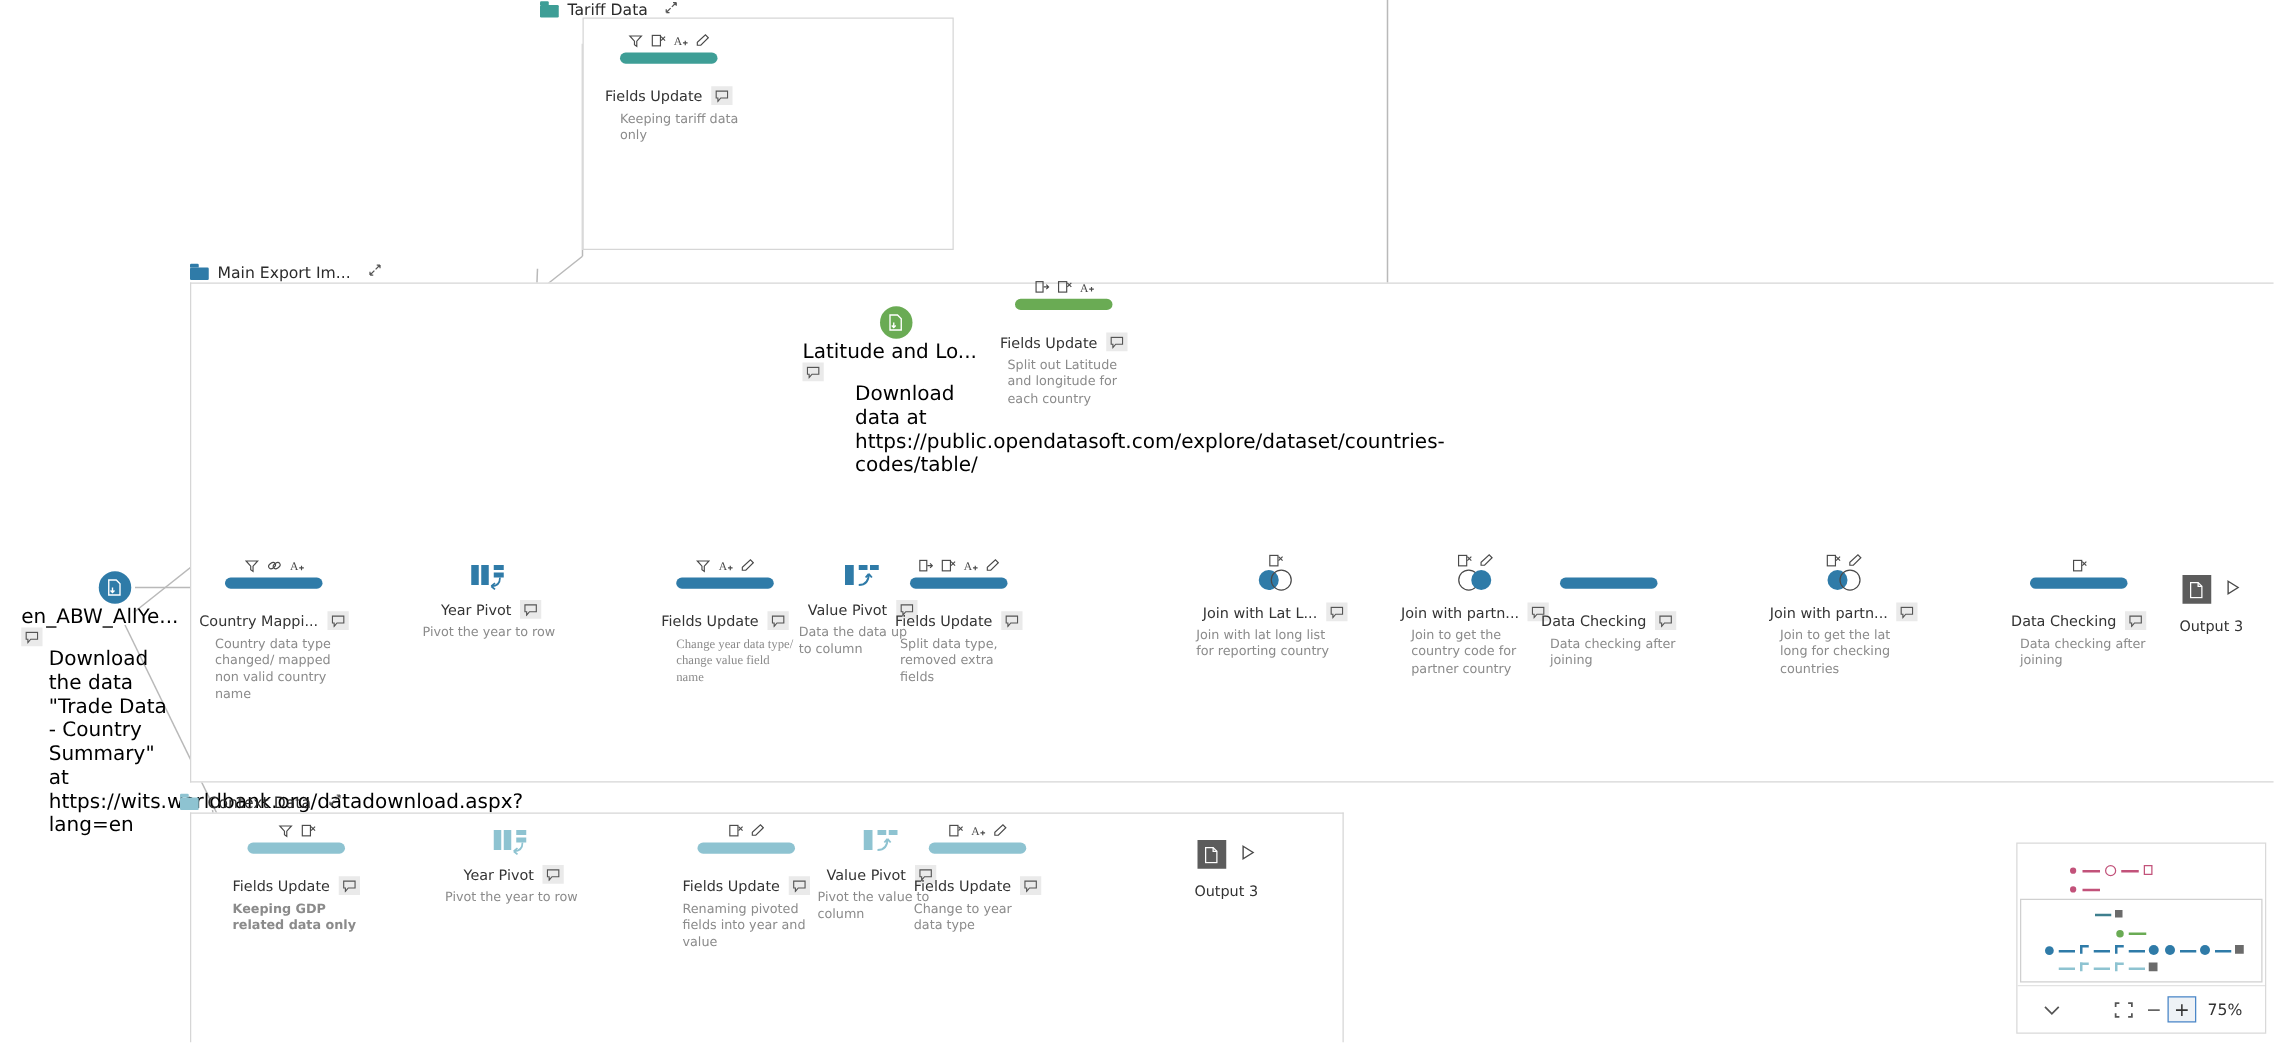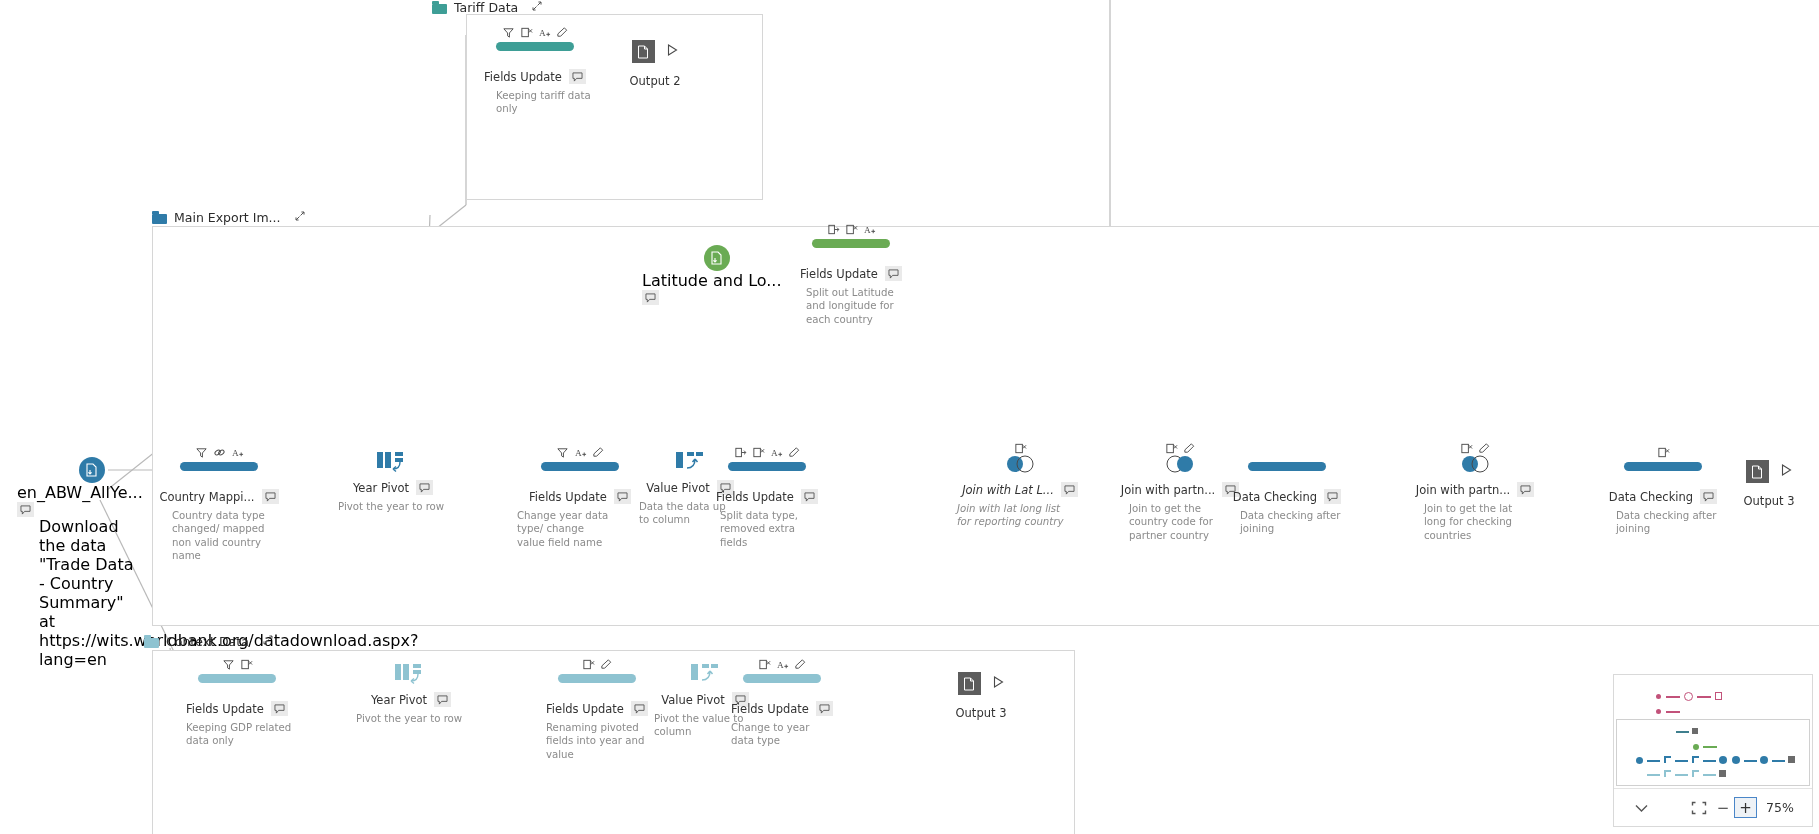--- a/index.html
+++ b/index.html
@@ -207,36 +207,20 @@
       <span class="label">Fields Update</span>
       <span class="note-btn">
         <svg width="11" height="10" viewBox="0 0 12 11">
             <path d="M1 1 h10 v6 h-6 l-2.5 3 v-3 h-1.5 z" fill="none" stroke="#555" stroke-width="1"></path>
           </svg>
       </span>
     </div>
     <div class="desc">Keeping tariff data only</div>
   </div>
 
-  <div class="out-node" style="left:580px; top:40px;">
-    <div class="out-row">
-      <span class="out-box">
-        <svg width="12" height="14" viewBox="0 0 12 14">
-            <path d="M1.5 1 h6 l3 3 v9 h-9 z" fill="none" stroke="#ffffff" stroke-width="1"></path>
-            <path d="M7.5 1 v3 h3" fill="none" stroke="#ffffff" stroke-width="1"></path>
-          </svg>
-      </span>
-      <span>
-        <svg width="14" height="14" viewBox="0 0 14 14">
-            <path d="M3.5 2 L11.5 7 L3.5 12 Z" fill="none" stroke="#4a4a4a" stroke-width="1.1"></path>
-          </svg>
-      </span>
-    </div>
-    <div class="out-label">Output 2</div>
-  </div>
 
   <div class="container-header" style="left:152px; top:210px;">
     <span class="folder-icon">
       <span class="tab" style="background:#2f7ba8"></span>
       <span class="body" style="background:#2f7ba8"></span>
     </span>
     <span>Main Export Im...</span>
     <span class="collapse-glyph">
       <svg width="12" height="12" viewBox="0 0 12 12">
           <g stroke="#555" stroke-width="1" fill="none">
@@ -256,20 +240,21 @@
         </svg>
     </div>
     <div class="label-row">
       <span class="label">Latitude and Lo...</span>
       <span class="note-btn">
         <svg width="11" height="10" viewBox="0 0 12 11">
             <path d="M1 1 h10 v6 h-6 l-2.5 3 v-3 h-1.5 z" fill="none" stroke="#555" stroke-width="1"></path>
           </svg>
       </span>
     </div>
+    <div class="desc" style="margin-left:42px; width:102px;">Download data at https://public.opendatasoft.com/explore/dataset/countries-codes/table/</div>
   </div>
 
   <div class="node" style="left:776px; top:239px;">
     <div class="icons">
       <svg width="13" height="13" viewBox="0 0 14 14">
           <rect x="2" y="2.5" width="6" height="9" fill="none" stroke="#4a4a4a" stroke-width="1"></rect>
           <path d="M8.5 7 h4 M10.8 5 L12.8 7 L10.8 9" fill="none" stroke="#4a4a4a" stroke-width="1"></path>
         </svg>
       <svg width="13" height="13" viewBox="0 0 14 14">
           <rect x="2" y="2.5" width="7" height="9" fill="none" stroke="#4a4a4a" stroke-width="1"></rect>
@@ -372,21 +357,21 @@
     </div>
     <div class="pill" style="background:#2f7ba8;"></div>
     <div class="label-row">
       <span class="label">Fields Update</span>
       <span class="note-btn">
         <svg width="11" height="10" viewBox="0 0 12 11">
             <path d="M1 1 h10 v6 h-6 l-2.5 3 v-3 h-1.5 z" fill="none" stroke="#555" stroke-width="1"></path>
           </svg>
       </span>
     </div>
-    <div class="desc" style="margin-left:12px; width:96px;">Change year data type/ change value field name</div>
+    <div class="desc" style="margin-left:36px; width:96px;font-family:Liberation Serif, serif;">Change year data type/ change value field name</div>
   </div>
 
   <div class="node" style="left:615px; top:450px;">
     <div style="width:34px;height:24px;margin:0 auto;">
       <svg width="34" height="24" viewBox="0 0 34 24">
         <rect x="3" y="2" width="7" height="16" fill="#2f7ba8"></rect>
         <rect x="14" y="2" width="7" height="4" fill="#2f7ba8"></rect>
         <rect x="23" y="2" width="7" height="4" fill="#2f7ba8"></rect>
         <path d="M14 18 q8 0 8 -9 M22 9 l-2.5 3 M22 9 l2.5 3" fill="none" stroke="#2f7ba8" stroke-width="1.5"></path>
       </svg>
@@ -425,21 +410,21 @@
       <span class="label">Fields Update</span>
       <span class="note-btn">
         <svg width="11" height="10" viewBox="0 0 12 11">
             <path d="M1 1 h10 v6 h-6 l-2.5 3 v-3 h-1.5 z" fill="none" stroke="#555" stroke-width="1"></path>
           </svg>
       </span>
     </div>
     <div class="desc" style="margin-left:28px; width:96px;">Split data type, removed extra fields</div>
   </div>
 
-  <div class="node" style="left:945px; top:455px;font-style:italic;">
+  <div class="node" style="left:945px; top:455px;">
     <div class="icons" style="top:-14px;">
       <svg width="13" height="13" viewBox="0 0 14 14">
           <rect x="2" y="2.5" width="7" height="9" fill="none" stroke="#4a4a4a" stroke-width="1"></rect>
           <path d="M9.5 3.5 L13 7 M13 3.5 L9.5 7" stroke="#4a4a4a" stroke-width="1"></path>
         </svg>
     </div>
     <div class="venn">
       <svg width="34" height="18" viewBox="0 0 34 18">
         <circle cx="12" cy="9" r="8" fill="#2f7ba8"></circle>
         <circle cx="22" cy="9" r="8" fill="none" stroke="#4a4a4a" stroke-width="1"></circle>
@@ -588,21 +573,21 @@
     </div>
     <div class="pill" style="background:#8ec3d1;"></div>
     <div class="label-row">
       <span class="label">Fields Update</span>
       <span class="note-btn">
         <svg width="11" height="10" viewBox="0 0 12 11">
             <path d="M1 1 h10 v6 h-6 l-2.5 3 v-3 h-1.5 z" fill="none" stroke="#555" stroke-width="1"></path>
           </svg>
       </span>
     </div>
-    <div class="desc" style="margin-left:24px; width:106px;">Keeping GDP related data only</div>
+    <div class="desc" style="margin-left:24px; width:106px;font-weight:bold;">Keeping GDP related data only</div>
   </div>
 
   <div class="node" style="left:336px; top:662px;">
     <div style="width:34px;height:24px;margin:0 auto;">
       <svg width="34" height="24" viewBox="0 0 34 24">
         <rect x="1" y="2" width="6" height="16" fill="#8ec3d1"></rect>
         <rect x="9" y="2" width="6" height="16" fill="#8ec3d1"></rect>
         <rect x="19" y="2" width="8" height="4" fill="#8ec3d1"></rect>
         <rect x="19" y="8" width="8" height="4" fill="#8ec3d1"></rect>
         <path d="M24 12 q0 7 -7 7 M17 19 l3 -2.5 M17 19 l3 2.5" fill="none" stroke="#8ec3d1" stroke-width="1.4"></path>

